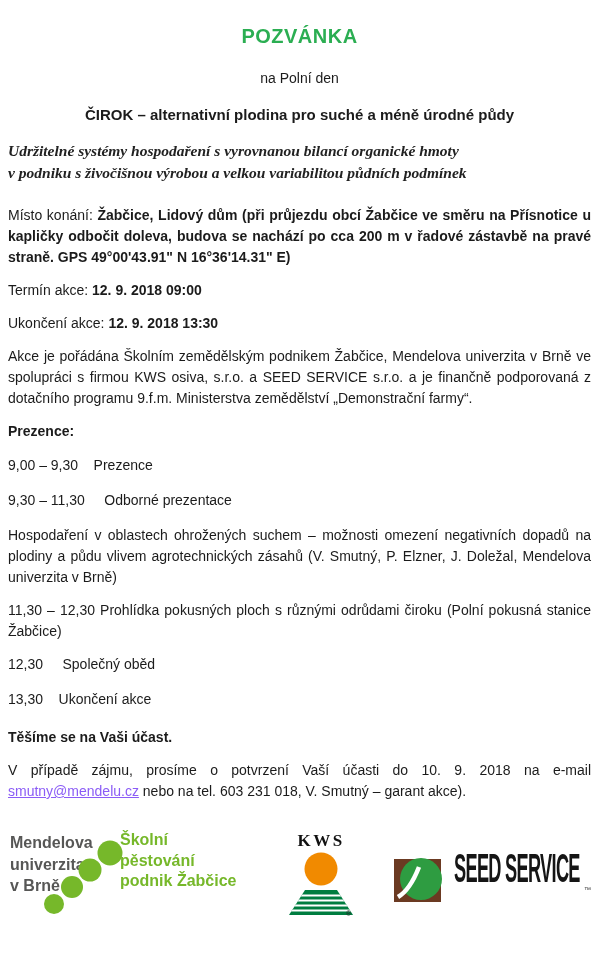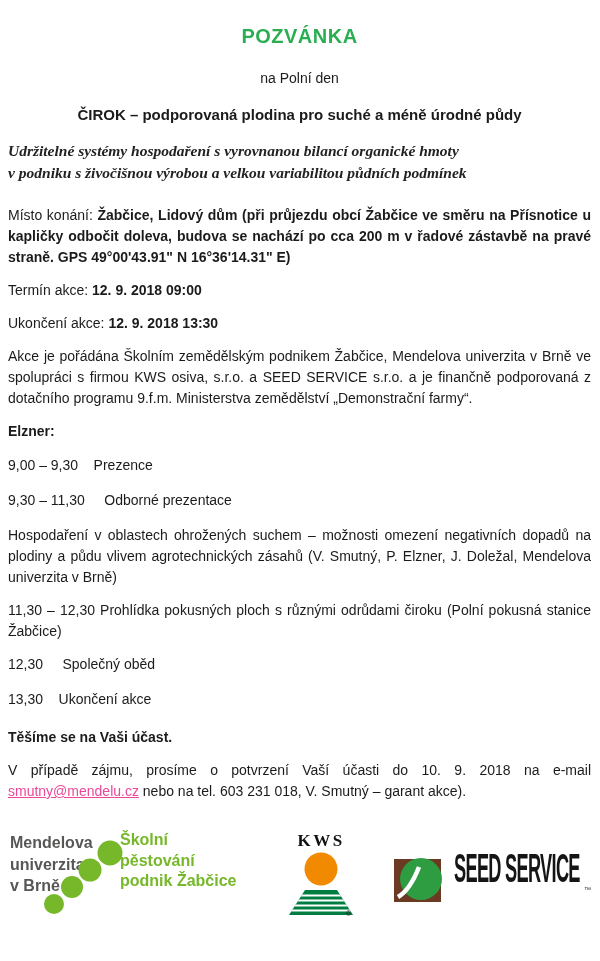--- a/index.html
+++ b/index.html
@@ -21,21 +21,21 @@
   .subtitle { text-align: center; margin-bottom: 15px; }
   .h2 { text-align: center; font-weight: bold; font-size: 15px; margin-bottom: 15px; }
   .motto {
     font-family: "Liberation Serif", serif;
     font-style: italic; font-weight: bold; font-size: 15.5px;
     line-height: 21.5px; margin-bottom: 22px; color: #222222;
   }
   .schedule { white-space: pre-wrap; margin-bottom: 14px; }
   .program-heading { font-weight: bold; margin-bottom: 13px; }
   .closing { font-weight: bold; margin: 17px 0 12px; }
-  .email { color: #ec4899; text-decoration: underline; cursor: pointer; }
+  .email { color: #8b5cf6; text-decoration: underline; cursor: pointer; }
 
   .logos { display: flex; align-items: flex-start; margin-top: 28px; }
   .logo-mendelu { position: relative; width: 228px; height: 90px; flex: none; }
   .m-name {
     position: absolute; left: 2px; top: 2px;
     color: #575756; font-weight: bold; font-size: 16px; line-height: 21.5px;
   }
   .m-dots { position: absolute; left: 34px; top: 10px; }
   .m-unit {
     position: absolute; left: 112px; top: 0;
@@ -60,36 +60,36 @@
 </style>
 </head>
 <body>
 
 <div class="page">
 
   <p class="title">POZVÁNKA</p>
 
   <p class="subtitle">na Polní den</p>
 
-  <p class="h2">ČIROK – podporovaná plodina pro suché a méně úrodné půdy</p>
+  <p class="h2">ČIROK – alternativní plodina pro suché a méně úrodné půdy</p>
 
   <div class="motto">
     <div>Udržitelné systémy hospodaření s vyrovnanou bilancí organické hmoty</div>
     <div>v podniku s živočišnou výrobou a velkou variabilitou půdních podmínek</div>
   </div>
 
   <p class="just"><span>Místo konání: </span><b>Žabčice, Lidový dům (při průjezdu obcí Žabčice ve směru na Přísnotice u kapličky odbočit doleva, budova se nachází po cca 200 m v řadové zástavbě na pravé straně. GPS 49°00'43.91" N 16°36'14.31" E)</b></p>
 
   <p><span>Termín akce: </span><b>12. 9. 2018 09:00</b></p>
 
   <p><span>Ukončení akce: </span><b>12. 9. 2018 13:30</b></p>
 
   <p class="just">Akce je pořádána Školním zemědělským podnikem Žabčice, Mendelova univerzita v Brně ve spolupráci s firmou KWS osiva, s.r.o. a SEED SERVICE s.r.o. a je finančně podporovaná z dotačního programu 9.f.m. Ministerstva zemědělství „Demonstrační farmy“.</p>
 
-  <p class="program-heading">Elzner:</p>
+  <p class="program-heading">Prezence:</p>
 
   <p class="schedule">9,00 – 9,30    Prezence</p>
   <p class="schedule">9,30 – 11,30     Odborné prezentace</p>
   <p class="just">Hospodaření v oblastech ohrožených suchem – možnosti omezení negativních dopadů na plodiny a půdu vlivem agrotechnických zásahů (V. Smutný, P. Elzner, J. Doležal, Mendelova univerzita v Brně)</p>
   <p class="just">11,30 – 12,30 Prohlídka pokusných ploch s různými odrůdami čiroku (Polní pokusná stanice Žabčice)</p>
   <p class="schedule">12,30     Společný oběd</p>
   <p class="schedule">13,30    Ukončení akce</p>
 
   <p class="closing">Těšíme se na Vaši účast.</p>
 

